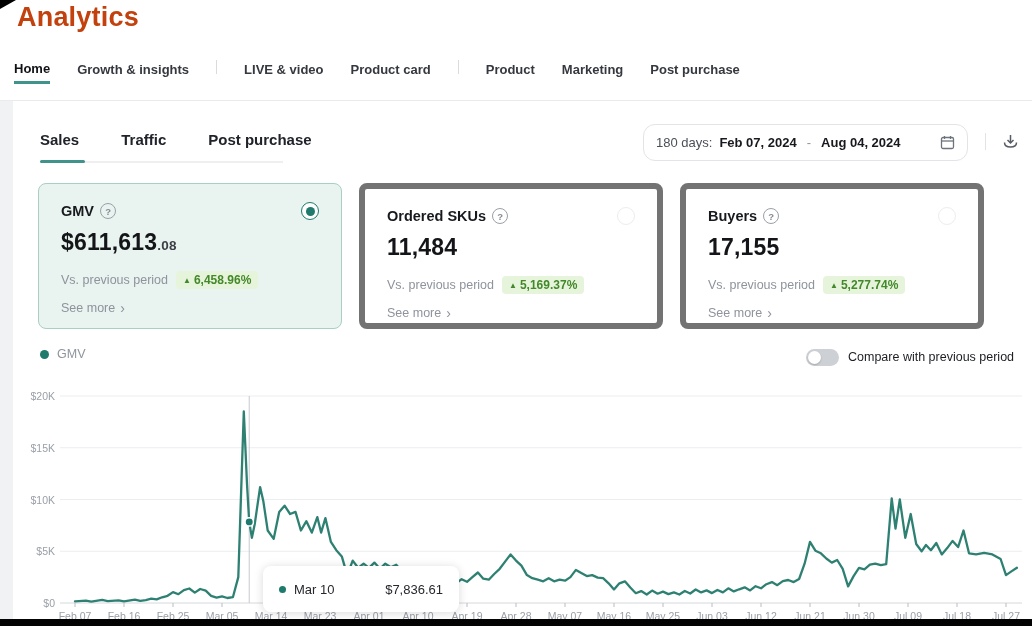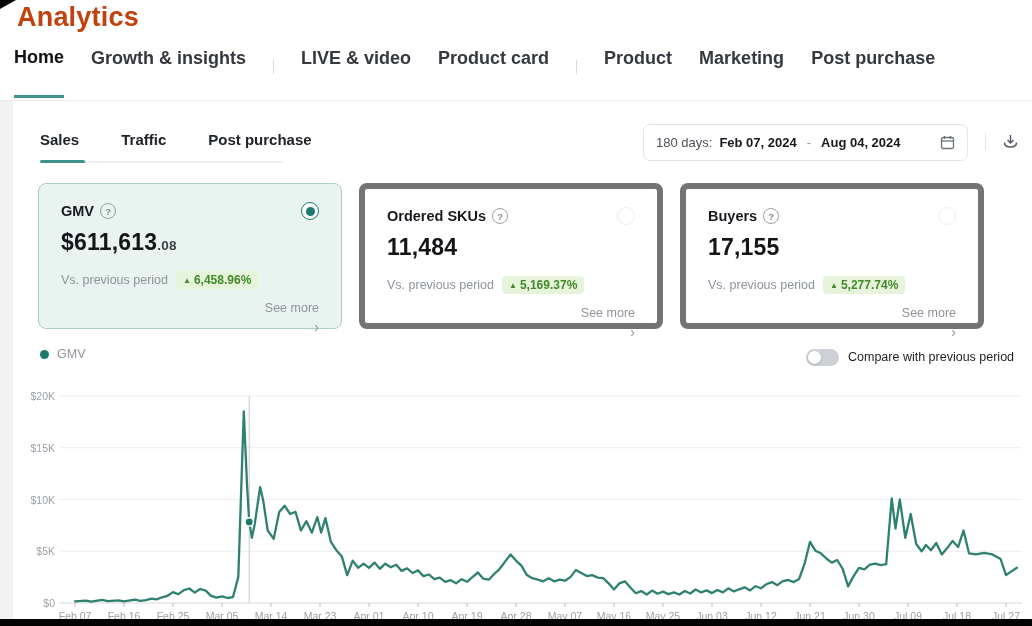--- a/index.html
+++ b/index.html
@@ -9,34 +9,34 @@
   
   .corner-notch{position:absolute;left:0;top:0;width:16px;height:9px;background:#000;
                 clip-path:polygon(0 0,100% 0,0 100%);z-index:12;}
   .bottom-bar{position:absolute;left:0;bottom:0;width:100%;height:7px;background:#030303;z-index:11;}
   .left-strip{position:absolute;left:0;top:101px;width:13px;height:518px;background:#f1f2f3;}
 
   
   .page-title{position:absolute;left:17px;top:2px;margin:0;font-size:27px;font-weight:800;
               letter-spacing:.2px;color:#c2410c;}
   .top-nav{position:absolute;left:14px;top:57px;display:flex;align-items:center;gap:27px;height:30px;}
-  .top-nav .tab{font-size:18px;font-weight:700;color:#35383f;cursor:pointer;padding-bottom:27px;}
+  .top-nav .tab{font-size:13px;font-weight:700;color:#35383f;cursor:pointer;padding-bottom:5px;}
   .top-nav .tab.active{color:#101216;border-bottom:3px solid #3f938a;}
   .top-nav .vdiv{width:1px;height:14px;background:#dadbde;margin-bottom:11px;}
   .nav-rule{position:absolute;left:0;top:100px;width:100%;height:1px;background:#ebebee;}
 
   
   .subtabs{position:absolute;left:40px;top:131px;display:flex;gap:42px;}
   .subtabs .stab{font-size:15px;font-weight:700;color:#202329;cursor:pointer;}
   .subtab-track{position:absolute;left:40px;top:161px;width:243px;height:2px;background:#efeff1;}
   .subtab-underline{position:absolute;left:40px;top:160px;width:45px;height:3px;background:#3f938a;border-radius:2px;}
 
   
   .datebox{position:absolute;left:643px;top:124px;width:325px;height:37px;box-sizing:border-box;
-           border:1px solid #e3e4e8;border-radius:7px;display:flex;align-items:center;
+           border:1px solid #e3e4e8;border-radius:12px;display:flex;align-items:center;
            padding:0 12px;gap:7px;font-size:13px;background:#fff;cursor:pointer;}
   .datebox .preset{color:#4b4f57;}
   .datebox .date{font-weight:700;color:#17191e;}
   .datebox .sep{color:#8e939c;margin:0 3px;}
   .datebox svg{margin-left:auto;}
   .toolbar-vdiv{position:absolute;left:985px;top:133px;width:1px;height:17px;background:#e2e3e7;}
   .download-btn{position:absolute;left:999px;top:130px;width:22px;height:22px;display:flex;
                 align-items:center;justify-content:center;cursor:pointer;}
 
   
@@ -51,21 +51,21 @@
   .radio{margin-left:auto;width:16px;height:16px;border:1.6px solid #ecedef;border-radius:50%;
          background:#fff;display:flex;align-items:center;justify-content:center;}
   .radio.on{border-color:#1d7a6c;}
   .radio.on::after{content:"";width:9px;height:9px;border-radius:50%;background:#1d7a6c;}
   .card-value{margin-top:9px;font-size:23px;font-weight:800;color:#141519;letter-spacing:.2px;}
   .card-value .dec{font-size:13.5px;font-weight:700;color:#3c3f45;}
   .card-vs{margin-top:15px;display:flex;align-items:center;font-size:12.5px;color:#8e939c;}
   .badge{margin-left:8px;background:#e7f4dc;color:#43882a;font-size:12px;font-weight:700;
          border-radius:4px;padding:2px 7px;display:inline-flex;align-items:center;}
   .badge .arrow{font-size:8px;margin-right:3px;}
-  .card-more{margin-top:12px;font-size:12.5px;color:#8e939c;display:flex;align-items:flex-end;gap:5px;flex-direction:column;}
+  .card-more{margin-top:12px;font-size:12.5px;color:#8e939c;display:flex;align-items:flex-start;gap:5px;}
   .card-more .chev{font-size:14px;line-height:1;}
 
   
   .legend{position:absolute;left:40px;top:347px;display:flex;align-items:center;gap:8px;}
   .legend .dot{width:9px;height:9px;border-radius:50%;background:#1d7a6c;}
   .legend .lbl{font-size:12.5px;color:#8f949d;}
   .toggle{position:absolute;left:806px;top:349px;width:33px;height:17px;border-radius:10px;
           background:#cdd0d4;cursor:pointer;}
   .toggle .knob{position:absolute;left:2px;top:2px;width:13px;height:13px;border-radius:50%;
                 background:#fff;box-shadow:0 1px 2px rgba(0,0,0,.2);}
@@ -238,15 +238,20 @@
       <text x="908" y="620" text-anchor="middle" font-size="10.5" fill="#9ba0a8">Jul 09</text>
       <line x1="957" y1="603" x2="957" y2="607" stroke="#b9bcc2" stroke-width="1"></line>
       <text x="957" y="620" text-anchor="middle" font-size="10.5" fill="#9ba0a8">Jul 18</text>
       <line x1="1006" y1="603" x2="1006" y2="607" stroke="#b9bcc2" stroke-width="1"></line>
       <text x="1006" y="620" text-anchor="middle" font-size="10.5" fill="#9ba0a8">Jul 27</text>
       <line x1="249.22222222222223" y1="396" x2="249.22222222222223" y2="603" stroke="#c8cad0" stroke-width="1"></line>
       <polyline points="75.0,601.4 85.9,600.6 91.3,601.6 102.2,599.9 107.7,601.1 118.6,600.3 124.0,601.3 134.9,599.7 140.3,600.9 145.8,600.1 151.2,598.7 156.7,599.4 162.1,597.3 167.6,595.8 173.0,592.1 178.4,594.2 183.9,590.1 189.3,588.5 194.8,592.6 200.2,589.0 205.7,590.6 211.1,595.8 216.6,597.6 222.0,596.3 227.4,598.0 232.9,597.2 238.3,577.1 243.8,411.5 247.0,484.0 249.2,521.9 251.9,537.8 254.7,524.3 260.1,487.1 263.4,501.6 267.7,530.5 273.7,538.8 279.2,511.9 284.6,505.7 290.1,514.0 295.5,511.9 300.9,530.5 306.4,521.2 311.8,532.6 317.3,517.1 321.1,532.6 325.4,518.1 330.9,541.9 336.3,550.2 341.8,556.4 347.2,575.1 352.7,560.6 358.1,567.8 363.6,563.7 369.0,567.8 374.4,562.6 379.9,568.8 385.3,563.7 390.8,567.3 396.2,564.7 401.7,570.9 407.1,568.3 412.6,573.0 418.0,570.4 423.4,576.1 428.9,574.5 434.3,579.2 439.8,577.6 445.2,581.8 450.7,580.2 456.1,583.3 461.6,579.2 467.0,581.8 472.4,577.1 477.9,572.5 483.3,578.7 488.8,579.7 494.2,574.0 499.7,568.8 505.1,561.6 510.6,554.4 516.0,560.6 521.4,565.7 526.9,575.1 532.3,578.2 537.8,579.7 543.2,581.3 548.7,578.2 554.1,581.3 559.6,579.7 565.0,580.7 570.4,577.1 575.9,569.9 581.3,573.0 586.8,576.1 592.2,575.1 597.7,577.6 603.1,578.2 608.6,583.3 614.0,589.5 619.4,583.3 624.9,581.3 630.3,587.5 635.8,593.2 641.2,591.1 646.7,594.5 652.1,590.6 657.6,593.7 663.0,591.6 668.4,594.1 673.9,592.4 679.3,594.5 684.8,591.0 690.2,593.5 695.7,589.5 701.1,592.4 706.6,590.4 712.0,593.1 717.4,590.0 722.9,592.4 728.3,588.3 733.8,591.4 739.2,589.3 744.7,587.3 750.1,590.4 755.6,586.2 761.0,588.3 766.4,584.2 771.9,582.1 777.3,585.2 782.8,581.1 788.2,580.0 793.7,582.1 799.1,579.0 804.6,563.7 810.0,541.9 815.4,550.7 820.9,553.3 826.3,558.5 831.8,562.6 837.2,560.0 842.7,568.8 848.1,586.4 853.6,576.1 859.0,567.8 864.4,569.4 869.9,564.7 875.3,563.7 880.8,565.2 886.2,564.2 891.7,498.5 895.5,528.5 899.8,499.5 905.3,537.8 910.7,514.0 916.2,544.0 921.6,551.3 926.0,545.0 930.9,550.2 936.3,543.0 941.8,554.4 947.2,548.1 952.6,540.9 958.1,547.1 963.5,530.5 969.0,553.3 976.1,554.4 984.2,552.8 992.4,554.4 1000.6,559.0 1006.0,575.1 1011.4,571.4 1016.9,567.8" fill="none" stroke="#2e8172" stroke-width="2.3" stroke-linejoin="round" stroke-linecap="round"></polyline>
       <circle cx="249.22222222222223" cy="521.8910865" r="4.2" fill="#1d7a6c" stroke="#ffffff" stroke-width="1.5"></circle>
     </svg>
 
+  <div class="tooltip">
+    <span class="tdot"></span>
+    <span class="tdate">Mar 10</span>
+    <span class="tval">$7,836.61</span>
+  </div>
 
   <div class="bottom-bar"></div>
 </div>
 
 </body></html>

